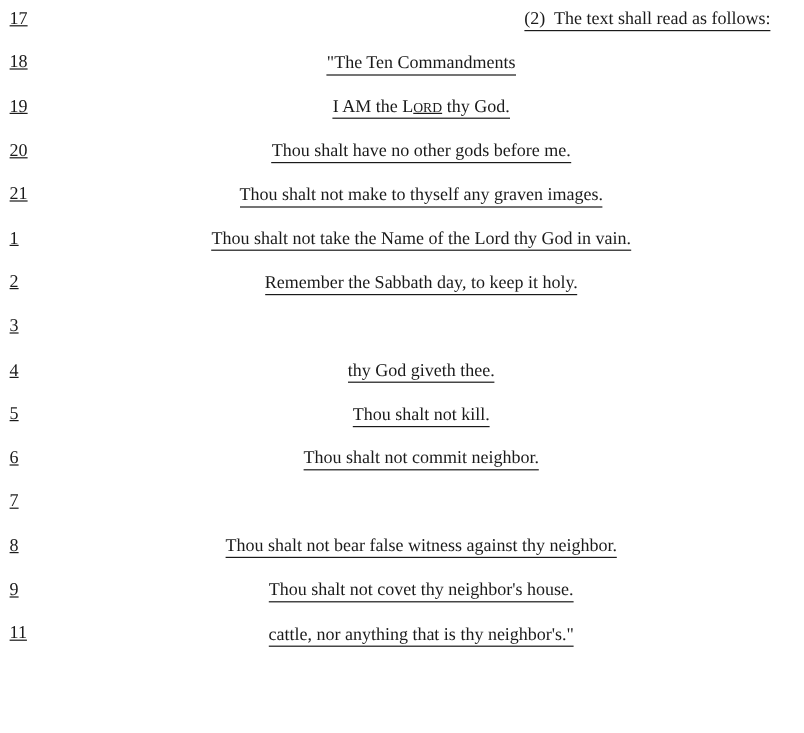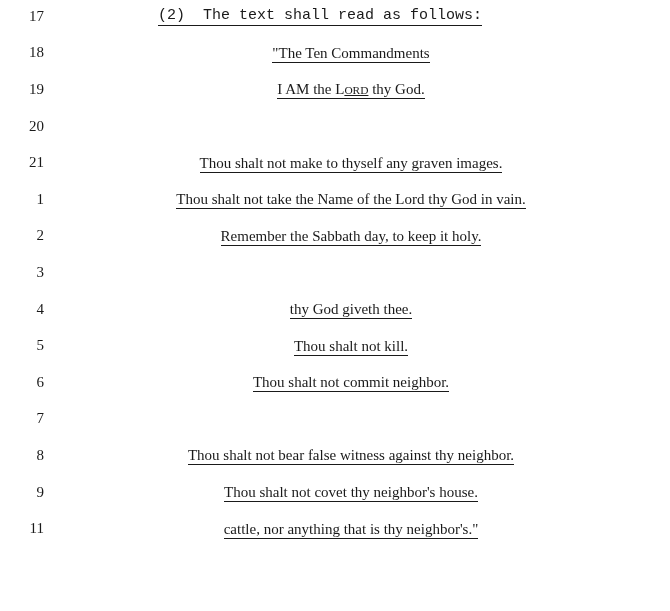--- a/index.html
+++ b/index.html
@@ -28,30 +28,31 @@
   .row {
     display: flex;
     align-items: center;
     height: 36.6px;
     font-size: 15px;
   }
   .num {
     width: 36px;
     margin-left: 8px;
     margin-right: 16px;
-    text-align: right;
+    text-align: left;
     flex: 0 0 auto;
+    text-decoration: underline;
   }
   .content {
     flex: 1 1 auto;
     margin-right: 28px;
     line-height: 1.2;
   }
   .content.center { text-align: center; }
-  .content.indent { text-align: left; padding-left: 98px; font-family: Liberation Mono, monospace; }
+  .content.indent { text-align: right; padding-left: 98px; }
   .u {
     border-bottom: 1.5px solid #1a1a1a;
     white-space: pre-wrap;
     padding-bottom: 1px;
   }
   .sc {
     font-size: 0.76em;
     text-decoration: underline;
   }
 </style>
@@ -67,20 +68,21 @@
       <div class="row">
         <div class="num">18</div>
         <div class="content center"><span class="u">"The Ten Commandments</span></div>
       </div>
       <div class="row">
         <div class="num">19</div>
         <div class="content center"><span class="u"><span>I AM the L</span><span class="sc">ORD</span><span> thy God.</span></span></div>
       </div>
       <div class="row">
         <div class="num">20</div>
+        <div class="content center"><span class="u">Thou shalt have no other gods before me.</span></div>
       </div>
       <div class="row">
         <div class="num">21</div>
         <div class="content center"><span class="u">Thou shalt not make to thyself any graven images.</span></div>
       </div>
       <div class="row">
         <div class="num">1</div>
         <div class="content center"><span class="u">Thou shalt not take the Name of the Lord thy God in vain.</span></div>
       </div>
       <div class="row">

